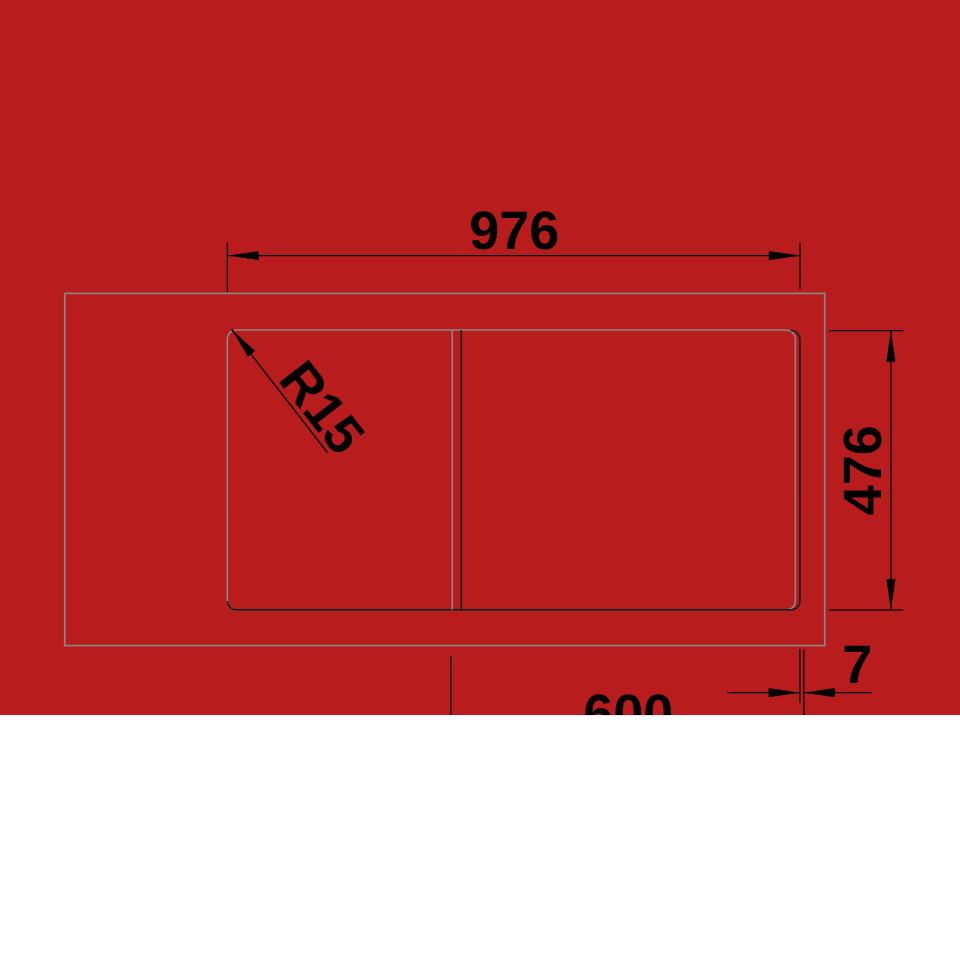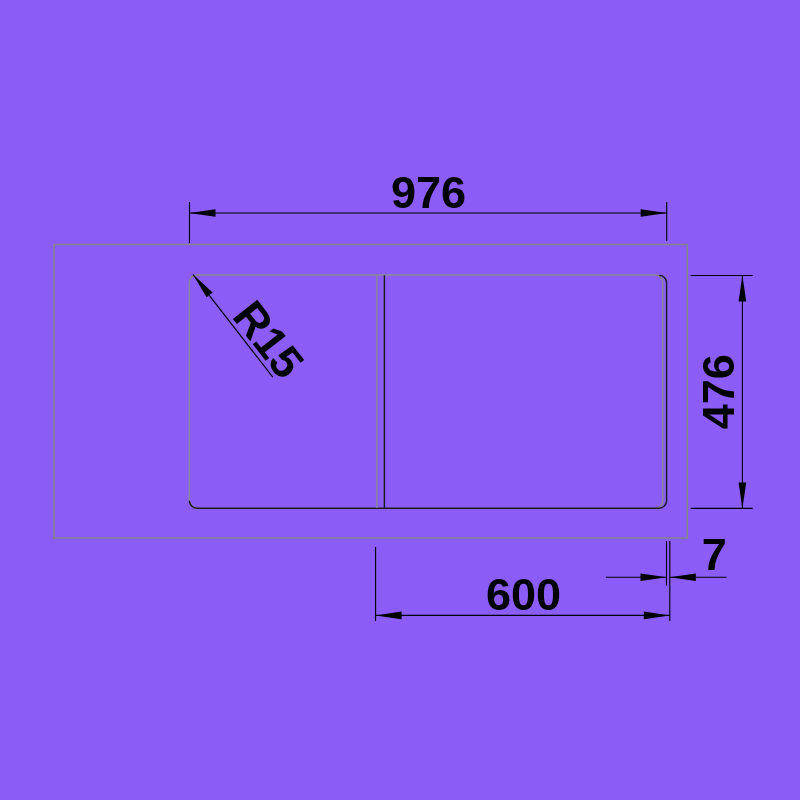--- a/index.html
+++ b/index.html
@@ -1,16 +1,16 @@
 <!DOCTYPE html>
 <html><head>
 <meta charset="utf-8">
 <style>
   html,body{margin:0;padding:0;background:#ffffff;}
-  .page{position:relative;width:800px;height:800px;background:#8b5cf6;overflow:hidden;text-align:center;}
+  .page{position:relative;width:800px;height:596px;background:#b91c1c;overflow:hidden;text-align:center;}
   svg{position:absolute;left:0;top:0;}
   text{font-family:"Liberation Sans",sans-serif;font-weight:bold;fill:#000;}
 </style>
 </head>
 <body>
 <div class="page">
 <svg width="800" height="800" viewBox="0 0 800 800">
 
   <rect x="54" y="244.5" width="633.3" height="293.5" fill="none" stroke="#868686" stroke-width="1.4"></rect>
 

